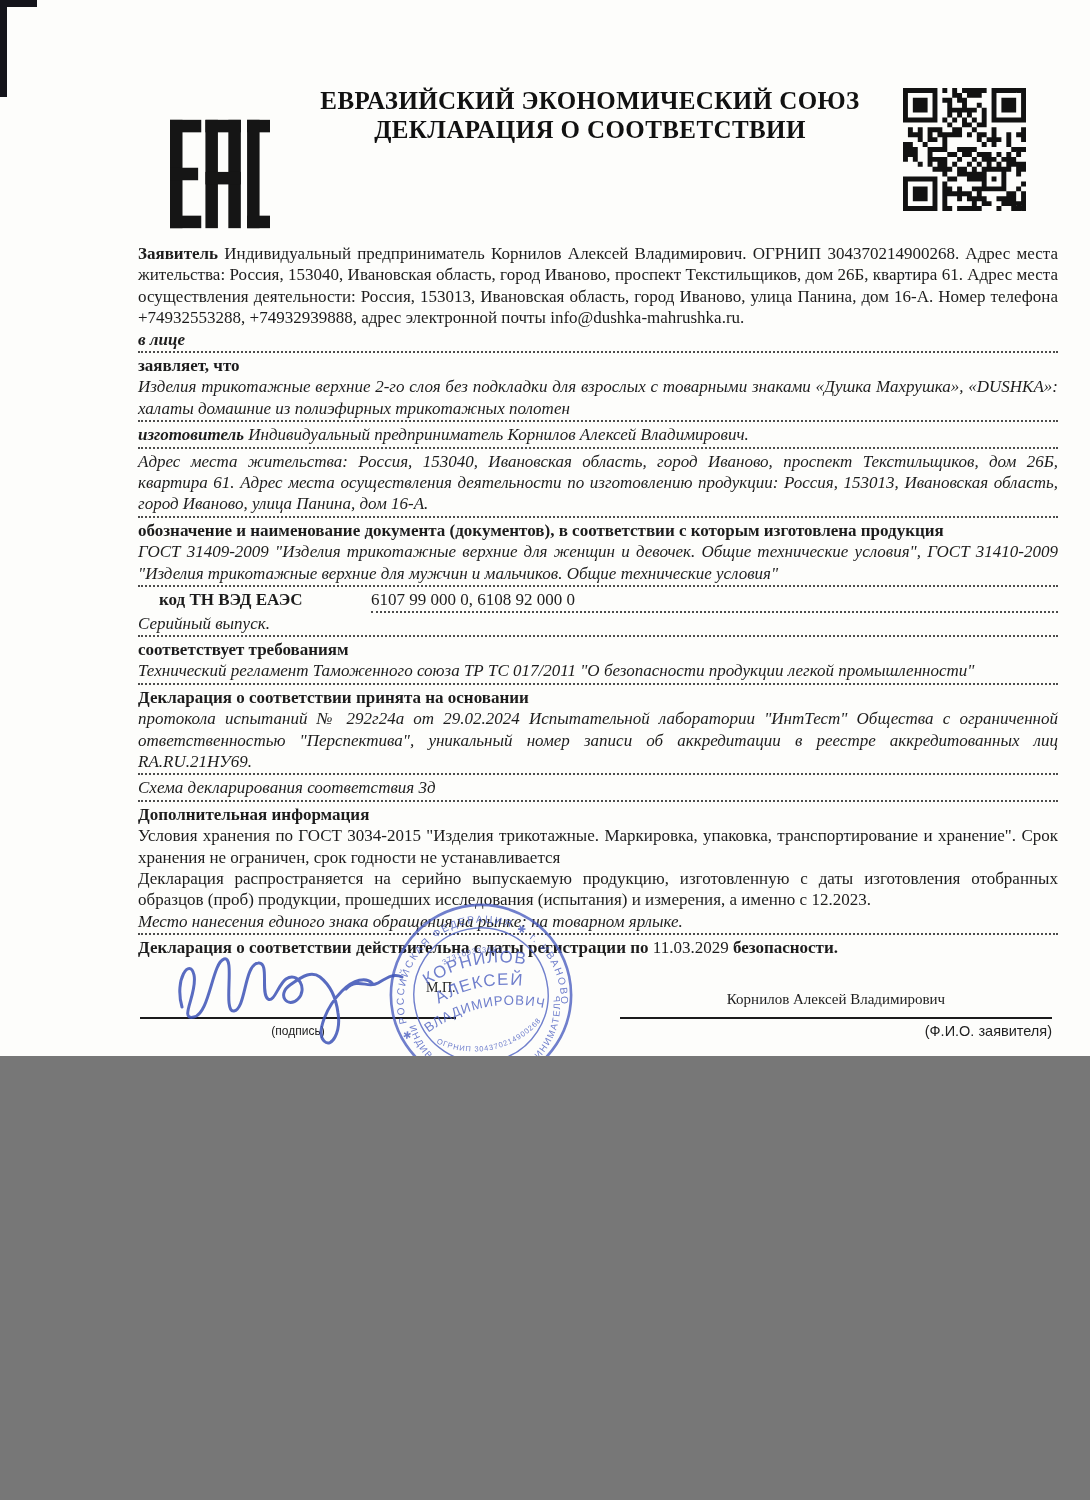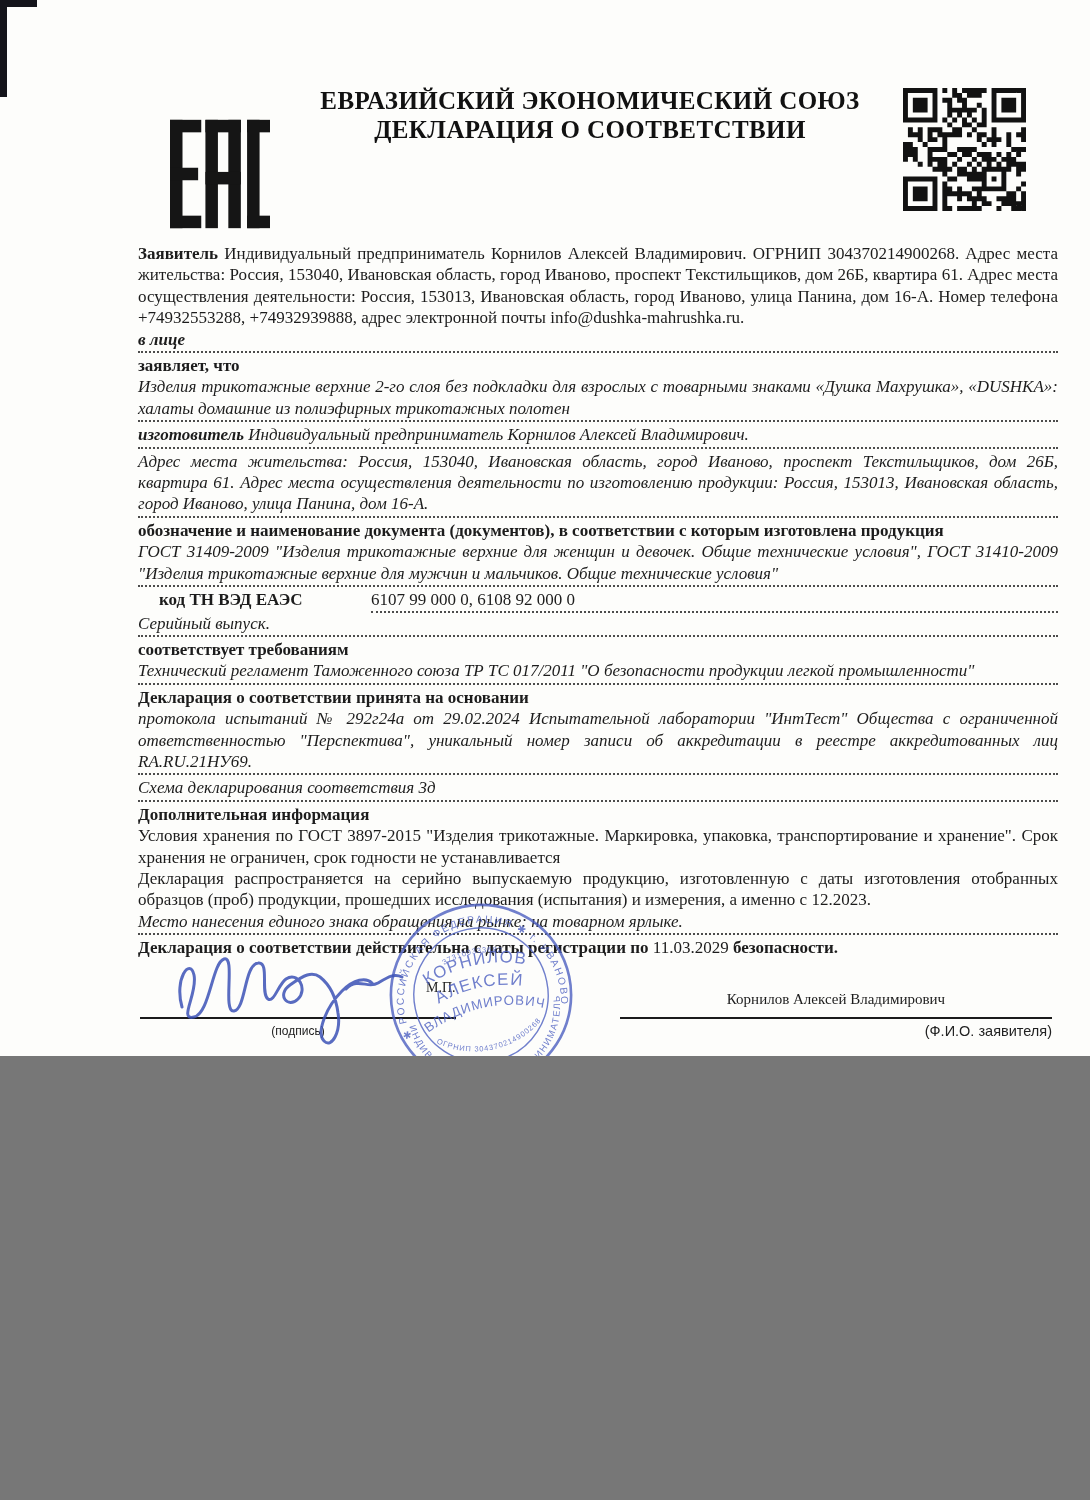--- a/index.html
+++ b/index.html
@@ -122,21 +122,21 @@
     <p><b class="lead">Декларация о соответствии принята на основании</b></p>
     <div class="rule">
         <p>протокола испытаний № 292г24а от 29.02.2024 Испытательной лаборатории "ИнтТест" Общества с ограниченной ответственностью "Перспектива", уникальный номер записи об аккредитации в реестре аккредитованных лиц RA.RU.21НУ69.</p>
       </div>
 
     <div class="rule">
         <p>Схема декларирования соответствия 3д</p>
       </div>
 
     <p><b class="lead">Дополнительная информация</b></p>
-    <p>Условия хранения по ГОСТ 3897-2015 "Изделия трикотажные. Маркировка, упаковка, транспортирование и хранение". Срок хранения не ограничен, срок годности не устанавливается</p>
+    <p>Условия хранения по ГОСТ 3034-2015 "Изделия трикотажные. Маркировка, упаковка, транспортирование и хранение". Срок хранения не ограничен, срок годности не устанавливается</p>
     <p>Декларация распространяется на серийно выпускаемую продукцию, изготовленную с даты изготовления отобранных образцов (проб) продукции, прошедших исследования (испытания) и измерения, а именно с 12.2023.</p>
     <div class="rule">
         <p>Место нанесения единого знака обращения на рынке: на товарном ярлыке.</p>
       </div>
 
     <p class="validity"><span>Декларация о соответствии действительна с даты регистрации по</span> <span class="dt">11.03.2029</span> <span>безопасности.</span></p>
 
     <div class="sign-area">
 
       <svg class="signature-svg" viewBox="0 0 250 125">

